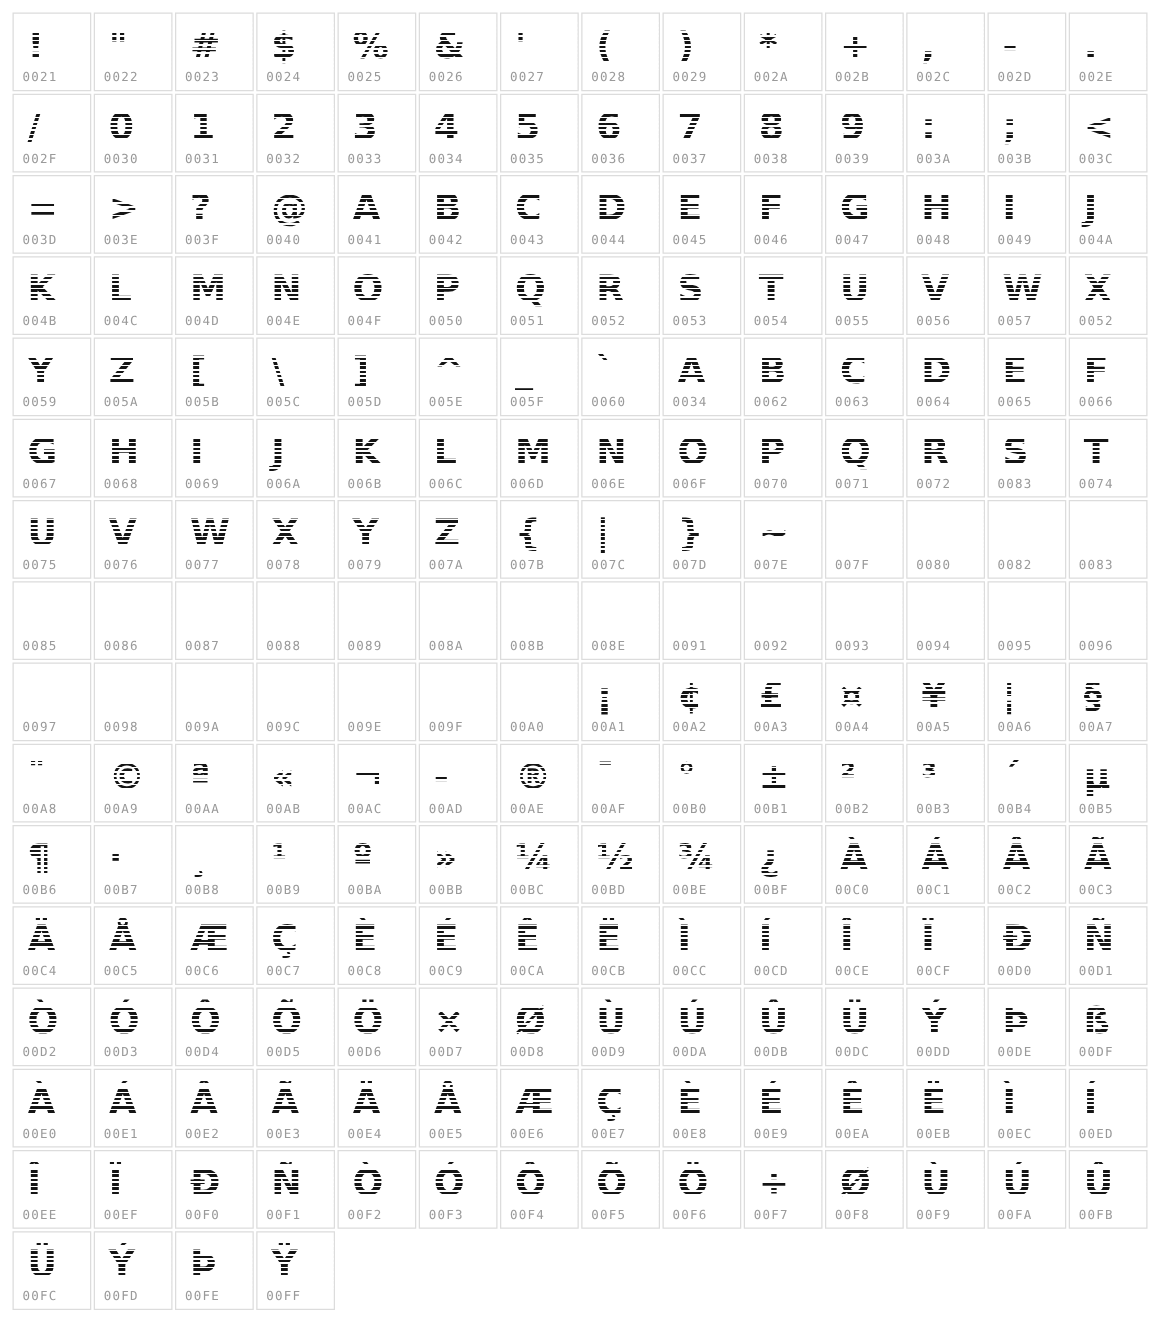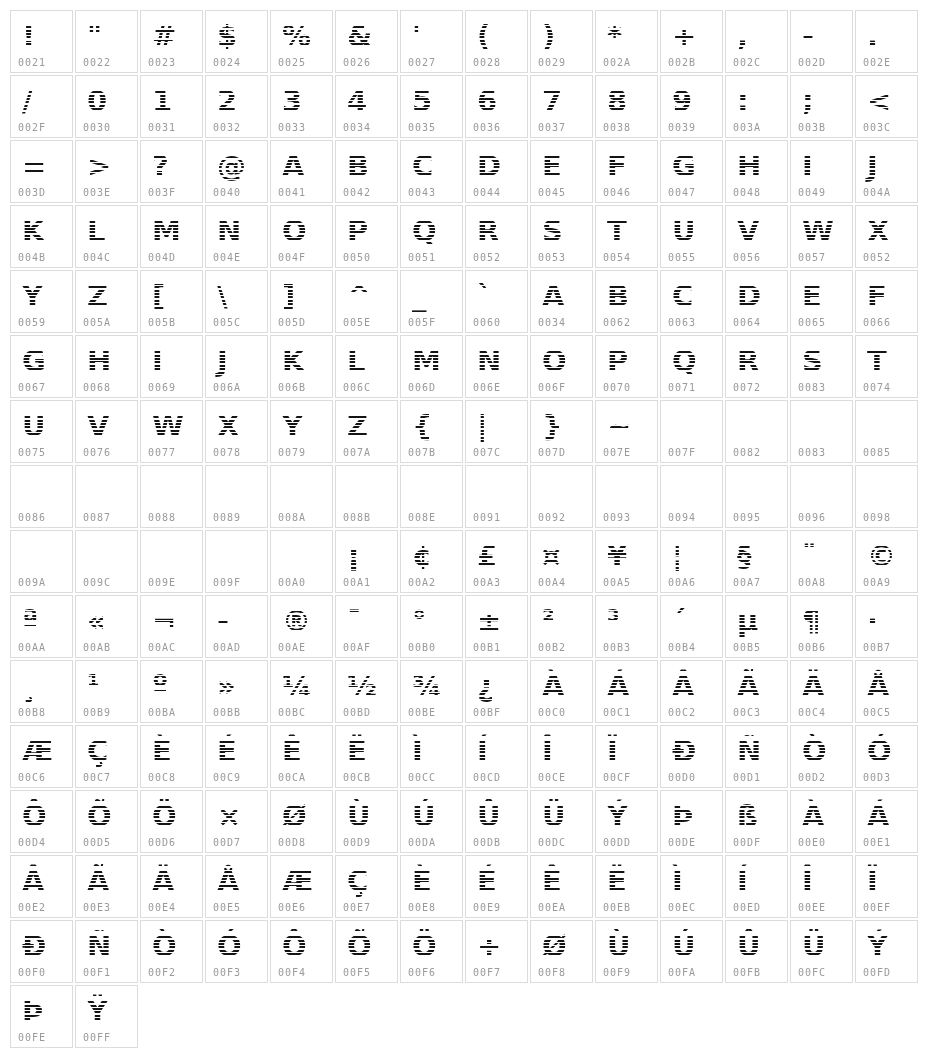--- a/index.html
+++ b/index.html
@@ -443,20 +443,24 @@
     <div class="cell">
       <span class="glyph">~</span>
       <span class="code">007E</span>
     </div>
     <div class="cell">
       <span class="glyph"></span>
       <span class="code">007F</span>
     </div>
     <div class="cell">
       <span class="glyph"></span>
+      <span class="code">0080</span>
+    </div>
+    <div class="cell">
+      <span class="glyph"></span>
       <span class="code">0082</span>
     </div>
     <div class="cell">
       <span class="glyph"></span>
       <span class="code">0083</span>
     </div>
     <div class="cell">
       <span class="glyph"></span>
       <span class="code">0085</span>
     </div>
@@ -504,20 +508,24 @@
       <span class="glyph"></span>
       <span class="code">0094</span>
     </div>
     <div class="cell">
       <span class="glyph"></span>
       <span class="code">0095</span>
     </div>
     <div class="cell">
       <span class="glyph"></span>
       <span class="code">0096</span>
+    </div>
+    <div class="cell">
+      <span class="glyph"></span>
+      <span class="code">0097</span>
     </div>
     <div class="cell">
       <span class="glyph"></span>
       <span class="code">0098</span>
     </div>
     <div class="cell">
       <span class="glyph"></span>
       <span class="code">009A</span>
     </div>
     <div class="cell">

